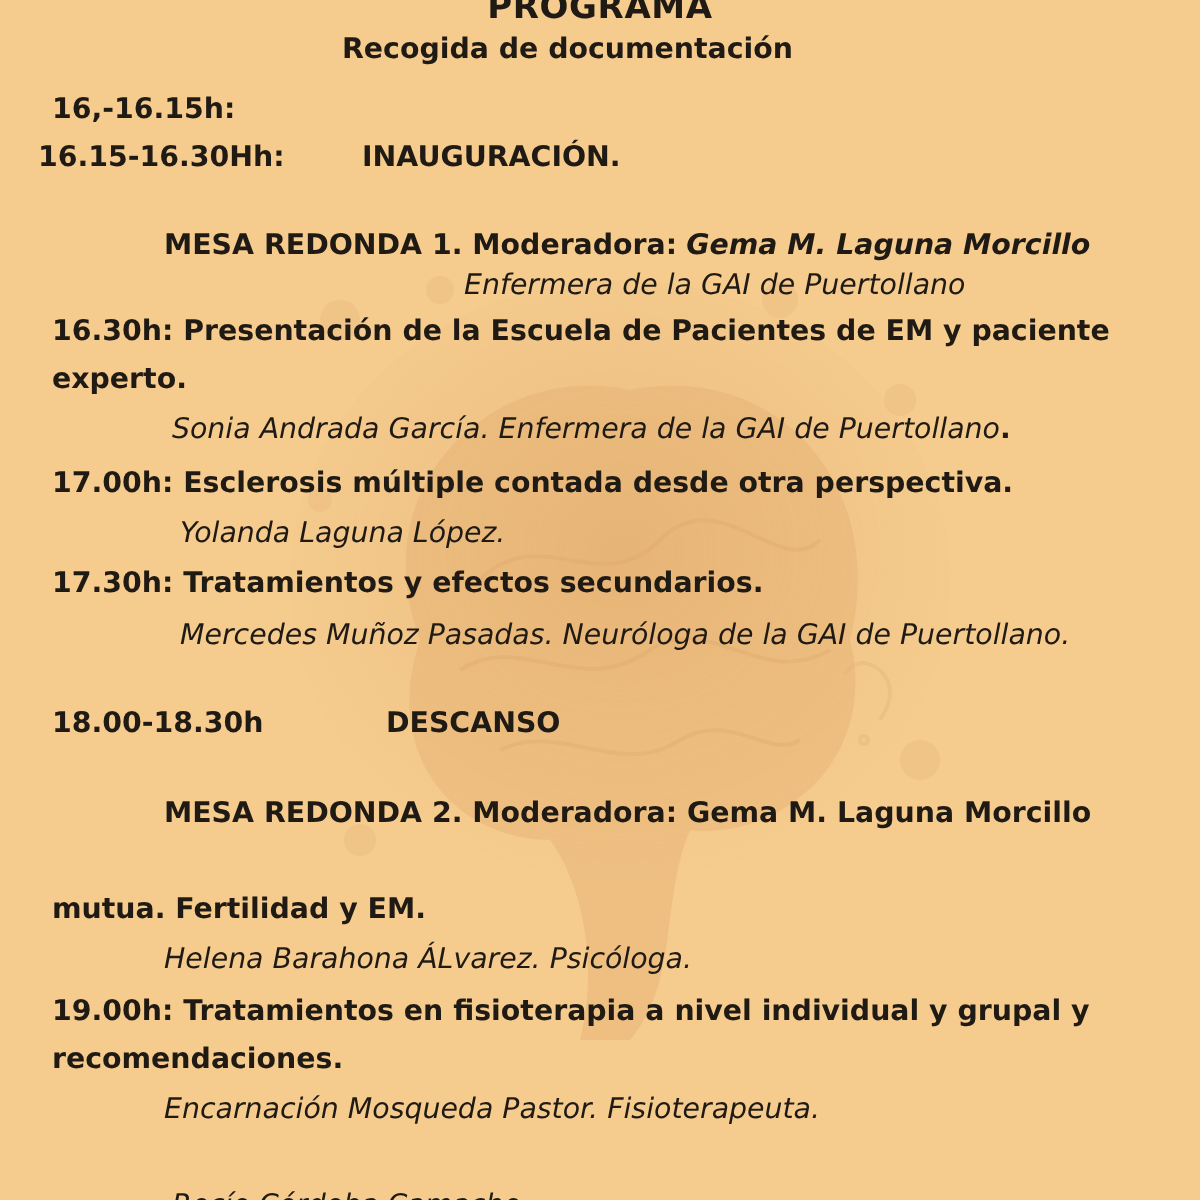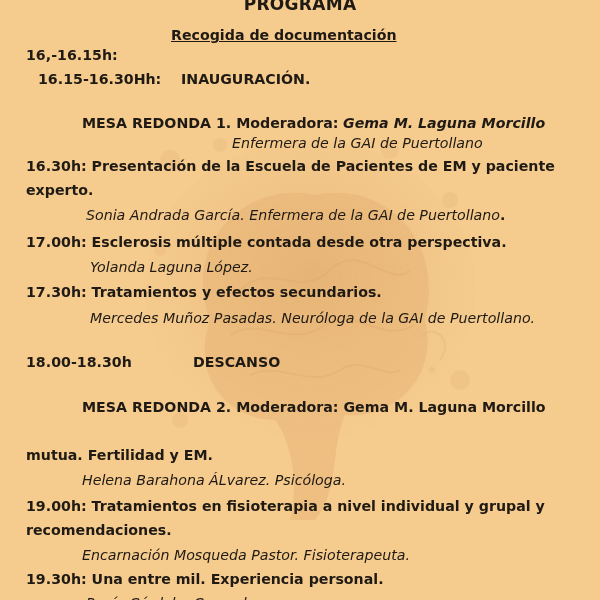--- a/index.html
+++ b/index.html
@@ -78,23 +78,23 @@
     <path d="M300,240 q10,-15 0,-25 q-10,-8 -18,2"></path>
     <circle cx="292" cy="250" r="2"></circle>
   </g>
 </svg>
 
 <div class="page">
 
   <div class="title">PROGRAMA</div>
 
   <div class="line b" style="left:26px; top:26px;margin-top:20px;">16,-16.15h:</div>
-  <div class="line b" style="left:171px; top:26px;text-decoration:underline;">Recogida de documentación</div>
+  <div class="line b" style="left:171px; top:16px;">Recogida de documentación</div>
 
-  <div class="line b" style="left:38px; top:70px;text-align:center;">16.15-16.30Hh:</div>
+  <div class="line b" style="left:19px; top:70px;text-align:center;">16.15-16.30Hh:</div>
   <div class="line b" style="left:181px; top:70px;">INAUGURACIÓN.</div>
 
   <div class="line" style="left:82px; top:114px;">
     <span class="b">MESA REDONDA 1. Moderadora:</span>
     <span class="bi">Gema M. Laguna Morcillo</span>
   </div>
   <div class="line i" style="left:232px; top:134px;text-align:center;">Enfermera de la GAI de Puertollano</div>
 
   <div class="line b" style="left:26px; top:157px;">
     <span>16.30h:</span>
@@ -125,19 +125,15 @@
   <div class="line b" style="left:26px; top:446px;">mutua. Fertilidad y EM.</div>
   <div class="line i" style="left:82px; top:471px;">Helena Barahona ÁLvarez. Psicóloga.</div>
 
   <div class="line b" style="left:26px; top:497px;">
     <span>19.00h:</span>
     <span>Tratamientos en fisioterapia a nivel individual y grupal y</span>
   </div>
   <div class="line b" style="left:26px; top:521px;">recomendaciones.</div>
   <div class="line i" style="left:82px; top:546px;">Encarnación Mosqueda Pastor. Fisioterapeuta.</div>
 
-  <div class="line b" style="left:26px; top:570px;">
-    <span>19.30h:</span>
-    <span>Una entre mil. Experiencia personal.</span>
-  </div>
   <div class="line i" style="left:86px; top:594px;">Rocío Córdoba Camacho</div>
 
 </div>
 
 </body></html>

